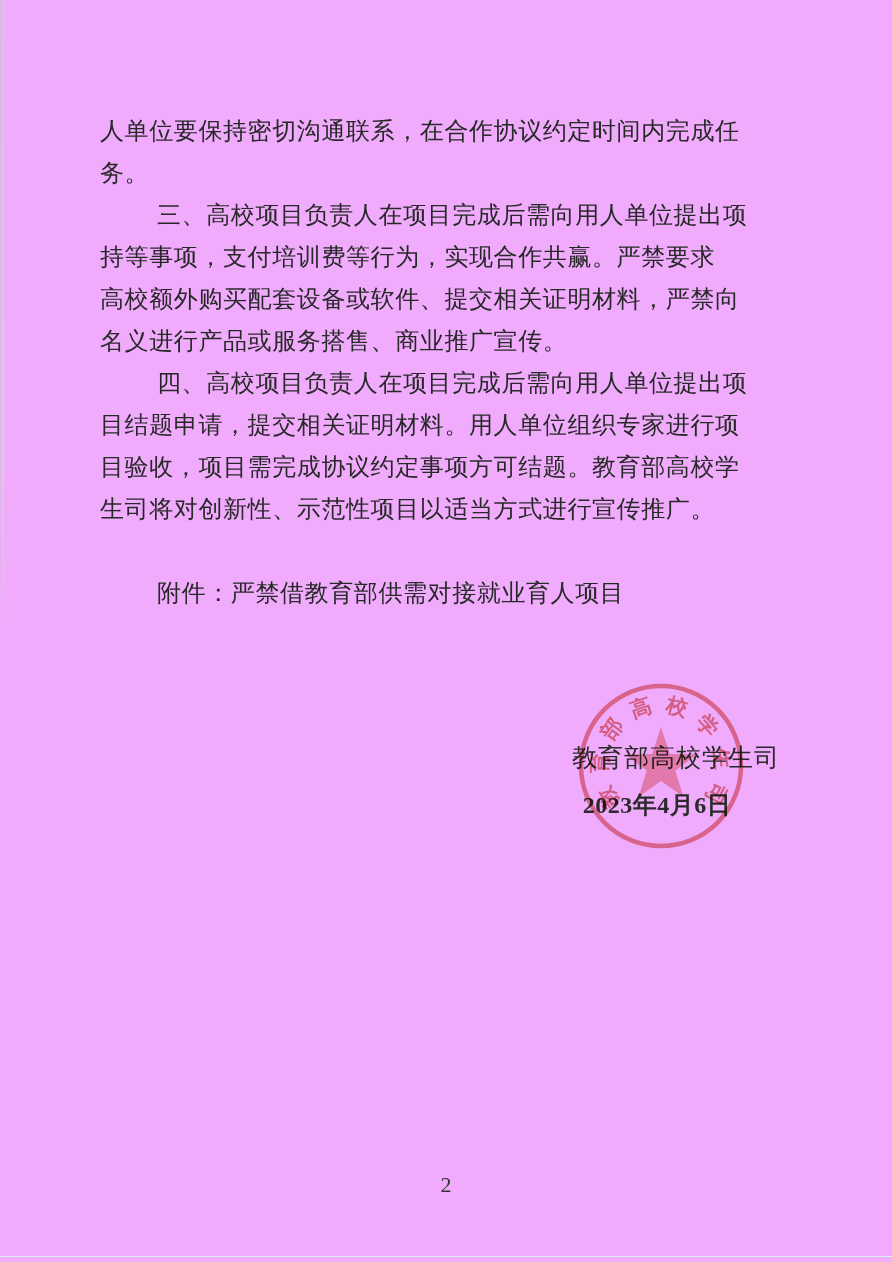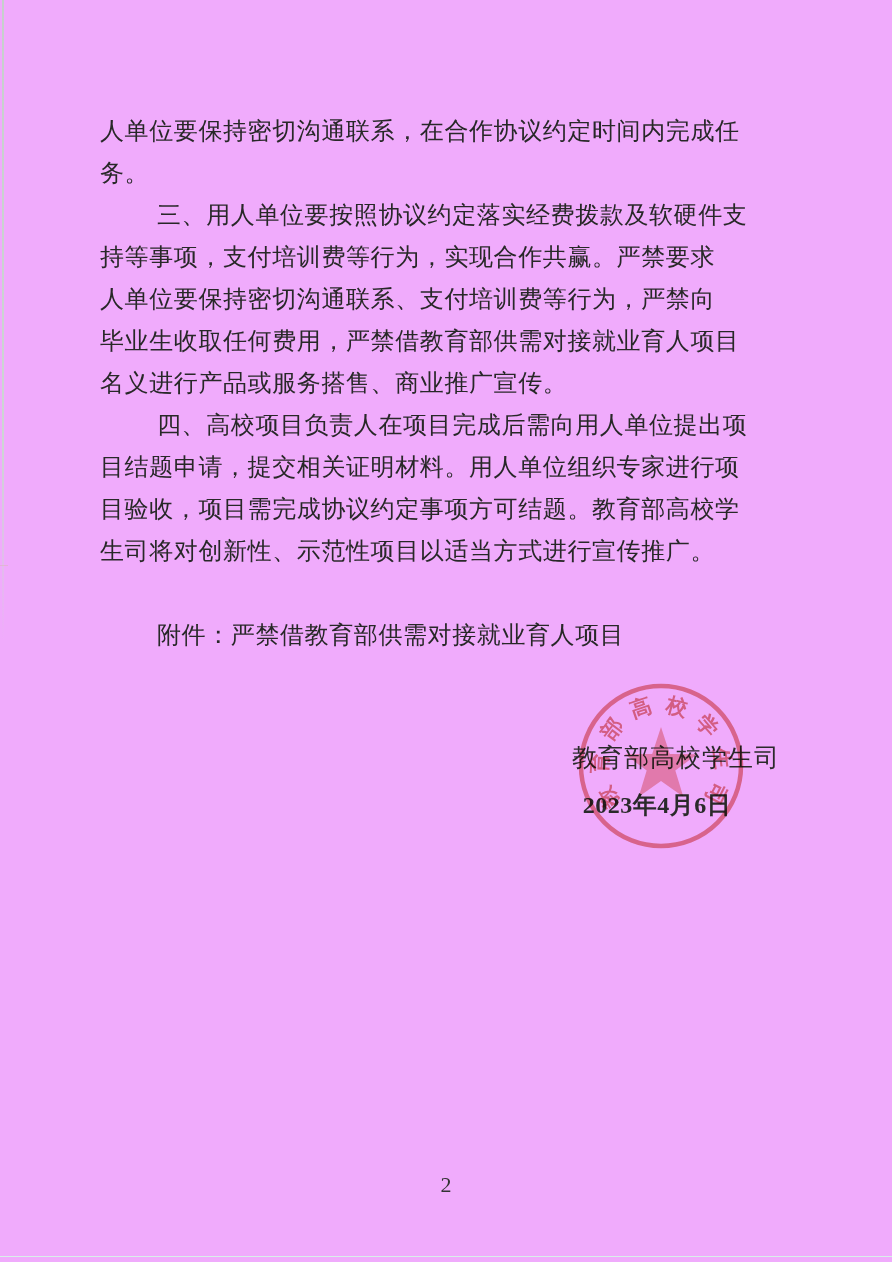--- a/index.html
+++ b/index.html
@@ -71,24 +71,23 @@
 
 <div class="page">
 
   <div class="scan-edge-left"></div>
   <div class="scan-tick"></div>
   <div class="scan-edge-bottom"></div>
 
   <div class="body-text">
     <div class="line">人单位要保持密切沟通联系，在合作协议约定时间内完成任</div>
     <div class="line">务。</div>
-    <div class="line indent">三、用人单位要按照协议约定落实经费拨款及软硬件支</div>
+    <div class="line indent">三、高校项目负责人在项目完成后需向用人单位提出项</div>
     <div class="line">持等事项，支付培训费等行为，实现合作共赢。严禁要求</div>
-    <div class="line">人单位要保持密切沟通联系、支付培训费等行为，严禁向</div>
-    <div class="line">毕业生收取任何费用，严禁借教育部供需对接就业育人项目</div>
+    <div class="line">高校额外购买配套设备或软件、提交相关证明材料，严禁向</div>
     <div class="line">名义进行产品或服务搭售、商业推广宣传。</div>
     <div class="line indent">四、高校项目负责人在项目完成后需向用人单位提出项</div>
     <div class="line">目结题申请，提交相关证明材料。用人单位组织专家进行项</div>
     <div class="line">目验收，项目需完成协议约定事项方可结题。教育部高校学</div>
     <div class="line">生司将对创新性、示范性项目以适当方式进行宣传推广。</div>
     <div class="line blank"></div>
     <div class="line indent">附件：严禁借教育部供需对接就业育人项目</div>
   </div>
 
   <div class="signature-name">教育部高校学生司</div>

